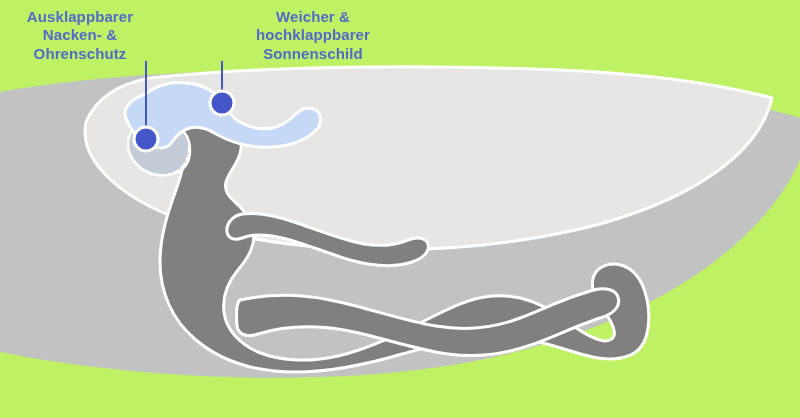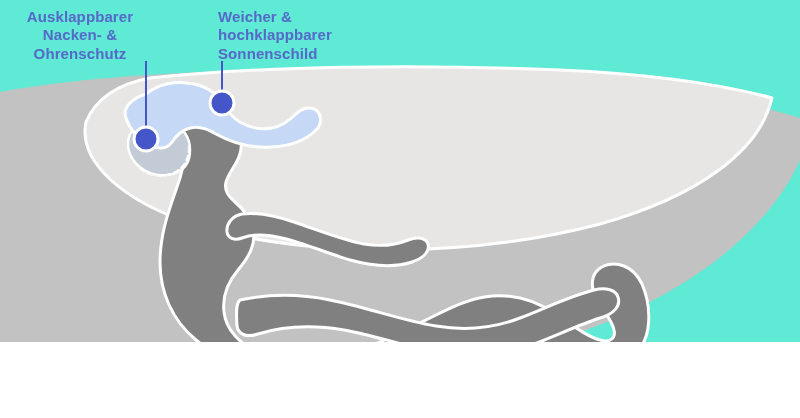--- a/index.html
+++ b/index.html
@@ -7,22 +7,22 @@
     margin: 0;
     padding: 0;
     background: #ffffff;
   }
   body {
     font-family: "Liberation Sans", sans-serif;
   }
   #stage {
     position: relative;
     width: 800px;
-    height: 342px;
-    background: #5eead4;
+    height: 418px;
+    background: #bef264;
     overflow: hidden;
   }
   #scene {
     position: absolute;
     inset: 0;
     width: 800px;
     height: 418px;
     display: block;
   }
   .callout {
@@ -38,21 +38,21 @@
   #callout-neck {
     left: 0px;
     top: 8px;
     width: 160px;
     text-align: center;
   }
   #callout-visor {
     left: 218px;
     top: 8px;
     width: 190px;
-    text-align: left;
+    text-align: center;
   }
 </style>
 </head>
 <body>
 
 <div id="stage">
 
   <svg id="scene" viewBox="0 0 800 418" xmlns="http://www.w3.org/2000/svg" aria-hidden="true">
 
     <g>

